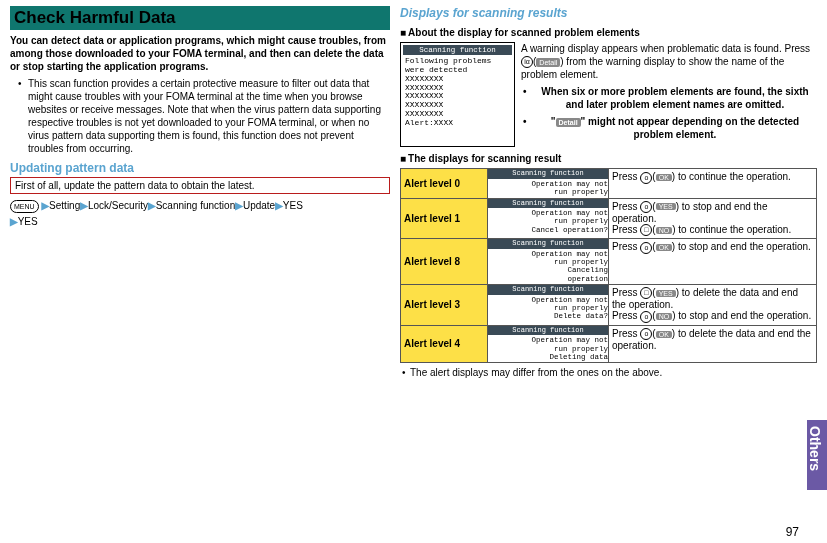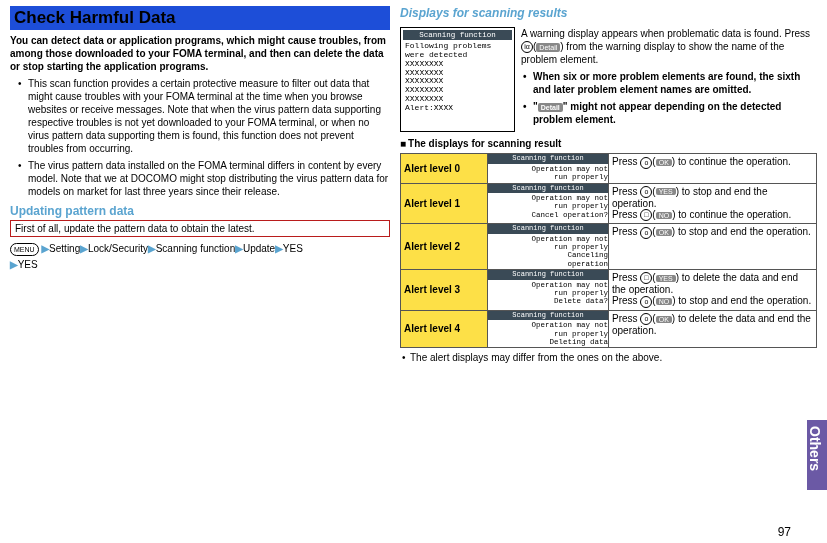--- a/index.html
+++ b/index.html
@@ -21,21 +21,21 @@
     box-sizing: border-box;
   }
   .col {
     flex: 1;
     min-width: 0;
   }
   .col-left { flex: 0 0 380px; }
   .col-right { flex: 1; }
 
   .title-bar {
-    background: #1d4ed8;
+    background: #0f766e;
     padding: 2px 4px;
     font-size: 17px;
     font-weight: bold;
     margin-bottom: 4px;
   }
   .intro {
     font-size: 10px;
     font-weight: bold;
     margin-bottom: 4px;
     line-height: 1.3;
@@ -214,64 +214,64 @@
     color: #fff;
     font-weight: bold;
     font-size: 14px;
     writing-mode: vertical-rl;
     display: block;
     text-align: center;
     padding-top: 6px;
   }
   .page-num {
     position: absolute;
-    right: 36px;
+    right: 28px;
     bottom: 4px;
     font-size: 12px;
   }
   .bold { font-weight: bold; }
 </style>
 </head>
 <body>
 
 <div class="page">
 
   <div class="col col-left">
     <div class="title-bar">Check Harmful Data</div>
     <div class="intro">You can detect data or application programs, which might cause troubles, from among those downloaded to your FOMA terminal, and then can delete the data or stop starting the application programs.</div>
     <ul class="bullets">
       <li>This scan function provides a certain protective measure to filter out data that might cause troubles with your FOMA terminal at the time when you browse websites or receive messages. Note that when the virus pattern data supporting respective troubles is not yet downloaded to your FOMA terminal, or when no virus pattern data supporting them is found, this function does not prevent troubles from occurring.</li>
-      <li>The virus pattern data installed on the FOMA terminal differs in content by every model. Note that we at DOCOMO might stop distributing the virus pattern data for models on market for last three years since their release.</li>
     </ul>
     <div class="sub-heading">Updating pattern data</div>
     <div class="note-box">First of all, update the pattern data to obtain the latest.</div>
     <div class="path">
       <span class="menu-icon">MENU</span>
       <span id="path-container"><span class="blue-arrow">▶</span><span>Setting</span><span class="blue-arrow">▶</span><span>Lock/Security</span><span class="blue-arrow">▶</span><span>Scanning function</span><span class="blue-arrow">▶</span><span>Update</span><span class="blue-arrow">▶</span><span>YES</span><br><span class="blue-arrow">▶</span><span>YES</span></span>
     </div>
   </div>
 
   <div class="col col-right">
     <div class="right-heading">Displays for scanning results</div>
+    <div class="right-sub">About the display for scanned problem elements</div>
 
     <div class="about-block">
       <div class="mini-lcd">
         <div class="lcd-title">Scanning function</div>
         <div class="lcd-body">Following problems
 were detected
 XXXXXXXX
 XXXXXXXX
 XXXXXXXX
 XXXXXXXX
 XXXXXXXX
 Alert:XXXX</div>
       </div>
       <div class="about-text">
         <span>A warning display appears when problematic data is found. Press </span><span class="btn-icon">iα</span>(<span class="btn-label">Detail</span>)<span> from the warning display to show the name of the problem element.</span>
-        <ul class="bullets" style="margin-top:4px;">
+        <ul class="bullets" style="margin-top:4px;text-align:center;">
           <li class="bold">When six or more problem elements are found, the sixth and later problem element names are omitted.</li>
           <li class="bold">
             <span>"</span><span class="btn-label">Detail</span><span>" might not appear depending on the detected problem element.</span>
           </li>
         </ul>
       </div>
     </div>
 
     <div class="right-sub">The displays for scanning result</div>
 
@@ -294,21 +294,21 @@
               <div class="lcd-row">
                 <div class="lcd-title2">Scanning function</div>
                 <div class="lcd-body2">Operation may not
 run properly
 Cancel operation?</div>
               </div>
             </td>
             <td><span>Press </span><span class="btn-icon">o</span><span>(</span><span class="btn-label">YES</span><span>) to stop and end the operation.</span><br><span>Press </span><span class="btn-icon">□</span><span>(</span><span class="btn-label">NO</span><span>) to continue the operation.</span></td>
           </tr>
           <tr>
-            <td class="lvl">Alert level 2</td>
+            <td class="lvl">Alert level 8</td>
             <td class="lcd-cell">
               <div class="lcd-row">
                 <div class="lcd-title2">Scanning function</div>
                 <div class="lcd-body2">Operation may not
 run properly
 Canceling
 operation</div>
               </div>
             </td>
             <td><span>Press </span><span class="btn-icon">o</span><span>(</span><span class="btn-label">OK</span><span>) to stop and end the operation.</span></td>

